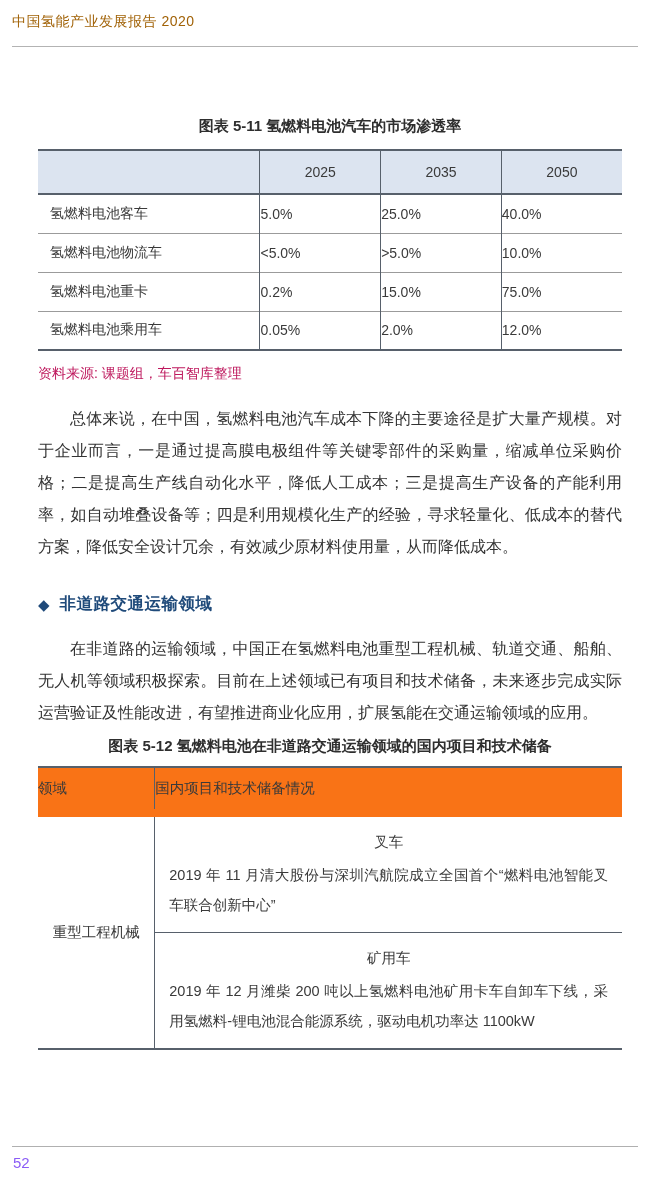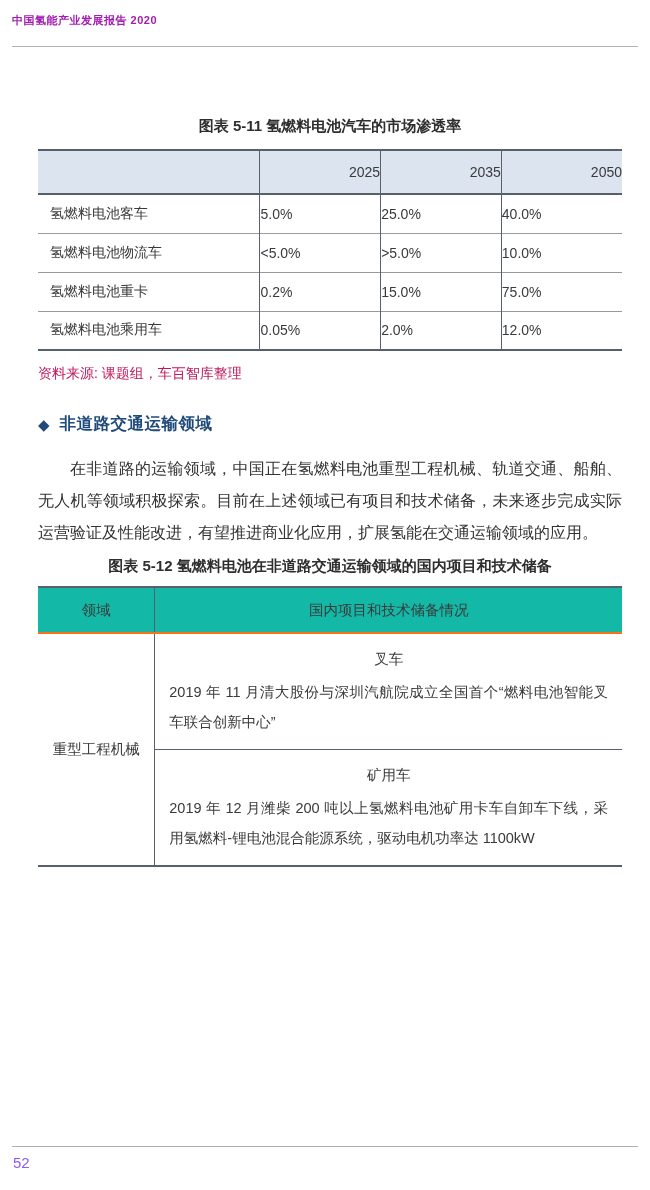--- a/index.html
+++ b/index.html
@@ -7,32 +7,32 @@
   .page {
     position:relative; width:650px; height:1190px; background:#ffffff;
     font-family:"Liberation Sans","DejaVu Sans",sans-serif; color:#3a3a3a;
     overflow:hidden;
   }
   
   .page-header {
     position:absolute; top:0; left:12px; right:12px; height:47px;
     border-bottom:1px solid #b3b3b3; padding-top:13px;
   }
-  .page-header .hdr-title { font-size:11px; color:#a21caf; letter-spacing:.5px;font-weight:bold; }
+  .page-header .hdr-title { font-size:14px; color:#a16207; letter-spacing:.5px; }
   
   .content { position:absolute; top:47px; left:38px; width:584px; }
   .fig-title {
     text-align:center; font-size:15px; font-weight:bold; color:#2e2e2e;
   }
   .fig-title.first { margin-top:70px; }
   
   table.t1 { width:100%; border-collapse:collapse; margin-top:13px;
     border-top:2px solid #57606b; border-bottom:2px solid #57606b; }
   table.t1 th, table.t1 td { font-size:14px; color:#3a3a3a; font-weight:normal; }
-  table.t1 thead th { background:#dce4f0; height:44px; border-bottom:2px solid #57606b; text-align:right; }
+  table.t1 thead th { background:#dce4f0; height:44px; border-bottom:2px solid #57606b; text-align:center; }
   table.t1 tbody td { height:39px; border-top:1px solid #9b9b9b; }
   table.t1 tbody tr:first-child td { border-top:none; }
   table.t1 .c0 { width:38%; text-align:left; padding-left:12px; }
   table.t1 th:nth-child(n+2), table.t1 td:nth-child(n+2) { border-left:1px solid #57606b; width:20.66%; }
   .source-line { margin-top:14px; font-size:14px; color:#be185d; }
   
   .para {
     font-size:16px; line-height:32px; text-align:justify; text-indent:2em;
     color:#333333;
   }
@@ -40,21 +40,21 @@
   .para.p2 { margin-top:18px; }
   
   .section-heading { margin-top:30px; display:flex; align-items:center; }
   .section-heading .diamond { color:#1f4a7a; font-size:15px; line-height:1; margin-right:10px; }
   .section-heading .sh-text { color:#1f4a7a; font-size:16.5px; font-weight:bold; letter-spacing:.5px; }
   .fig-title.second { margin-top:8px; }
   
   table.t2 { width:100%; border-collapse:collapse; margin-top:10px;
     border-top:2px solid #57606b; border-bottom:2px solid #57606b; }
   table.t2 th, table.t2 td { font-size:14.5px; color:#3a3a3a; font-weight:normal; vertical-align:middle; }
-  table.t2 thead th { background:#14b8a6; height:46px; border-bottom:2px solid #f97316; text-align:center; }
+  table.t2 thead th { background:#f97316; height:46px; border-bottom:8px solid #f97316; text-align:left; }
   table.t2 .colA { width:20%; }
   table.t2 td.colB, table.t2 th.colB { border-left:1px solid #57606b; }
   table.t2 td.area-cell { text-align:center; }
   table.t2 td.entry-cell { padding:8px 14px 12px 14px; }
   table.t2 tr.entry-row-2 td { border-top:1px solid #57606b; }
   .entry-subtitle { text-align:center; line-height:30px; margin-top:2px; }
   .entry-text { text-align:justify; line-height:30px; margin-top:3px; }
   
   .page-footer { position:absolute; top:1146px; left:12px; right:12px;
     border-top:1px solid #b0b0b0; }
@@ -105,20 +105,21 @@
           <td class="c0">氢燃料电池乘用车</td>
           <td>0.05%</td>
           <td>2.0%</td>
           <td>12.0%</td>
         </tr>
       </tbody>
     </table>
 
     <div class="source-line">资料来源: 课题组，车百智库整理</div>
 
+    <div class="para p1">总体来说，在中国，氢燃料电池汽车成本下降的主要途径是扩大量产规模。对于企业而言，一是通过提高膜电极组件等关键零部件的采购量，缩减单位采购价格；二是提高生产线自动化水平，降低人工成本；三是提高生产设备的产能利用率，如自动堆叠设备等；四是利用规模化生产的经验，寻求轻量化、低成本的替代方案，降低安全设计冗余，有效减少原材料使用量，从而降低成本。</div>
 
     <div class="section-heading">
       <span class="diamond">◆</span>
       <span class="sh-text">非道路交通运输领域</span>
     </div>
 
     <div class="para p2">在非道路的运输领域，中国正在氢燃料电池重型工程机械、轨道交通、船舶、无人机等领域积极探索。目前在上述领域已有项目和技术储备，未来逐步完成实际运营验证及性能改进，有望推进商业化应用，扩展氢能在交通运输领域的应用。</div>
 
     <div class="fig-title second">图表 5-12 氢燃料电池在非道路交通运输领域的国内项目和技术储备</div>
 

